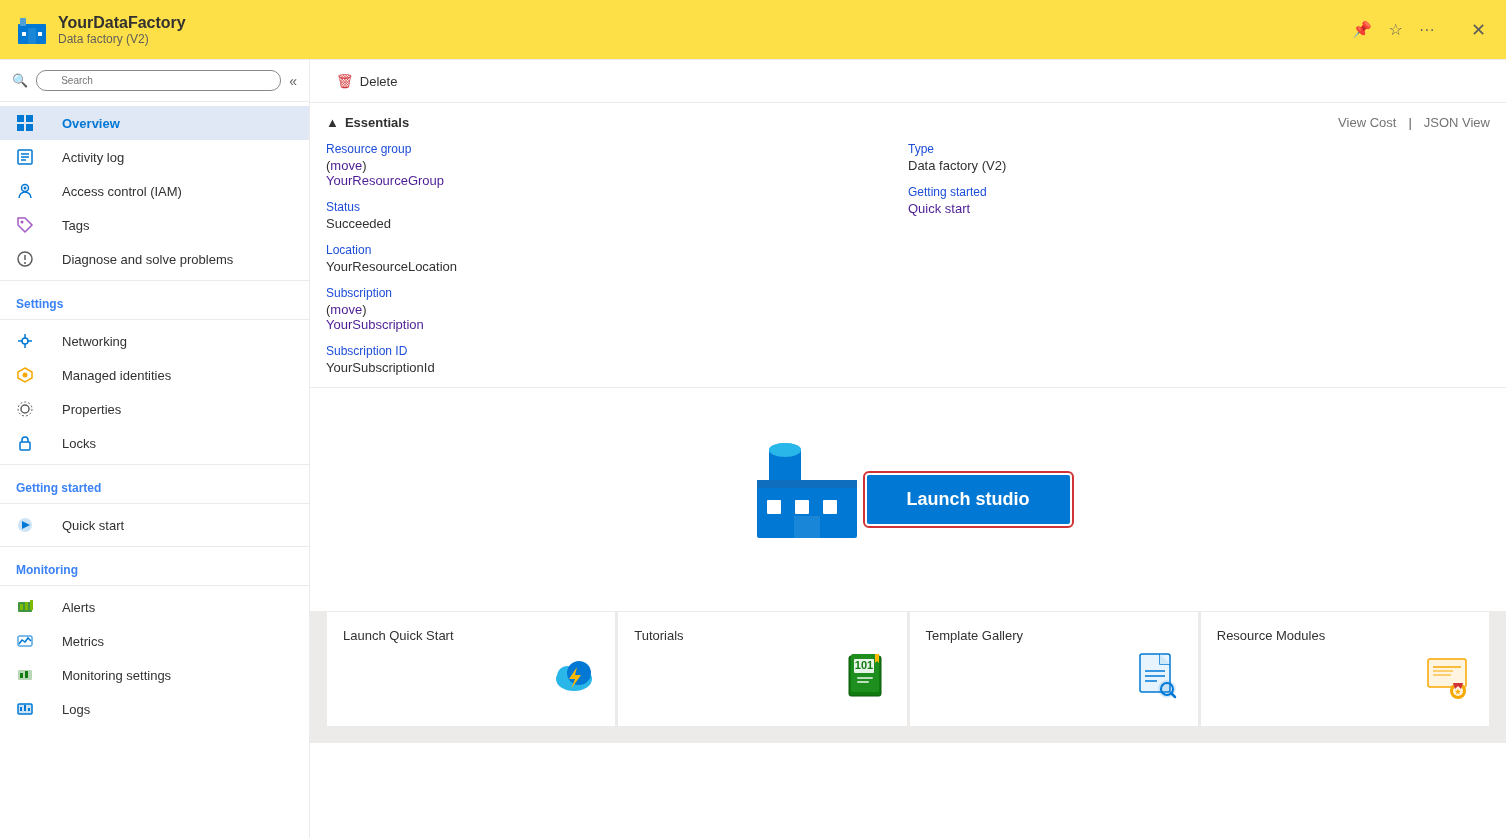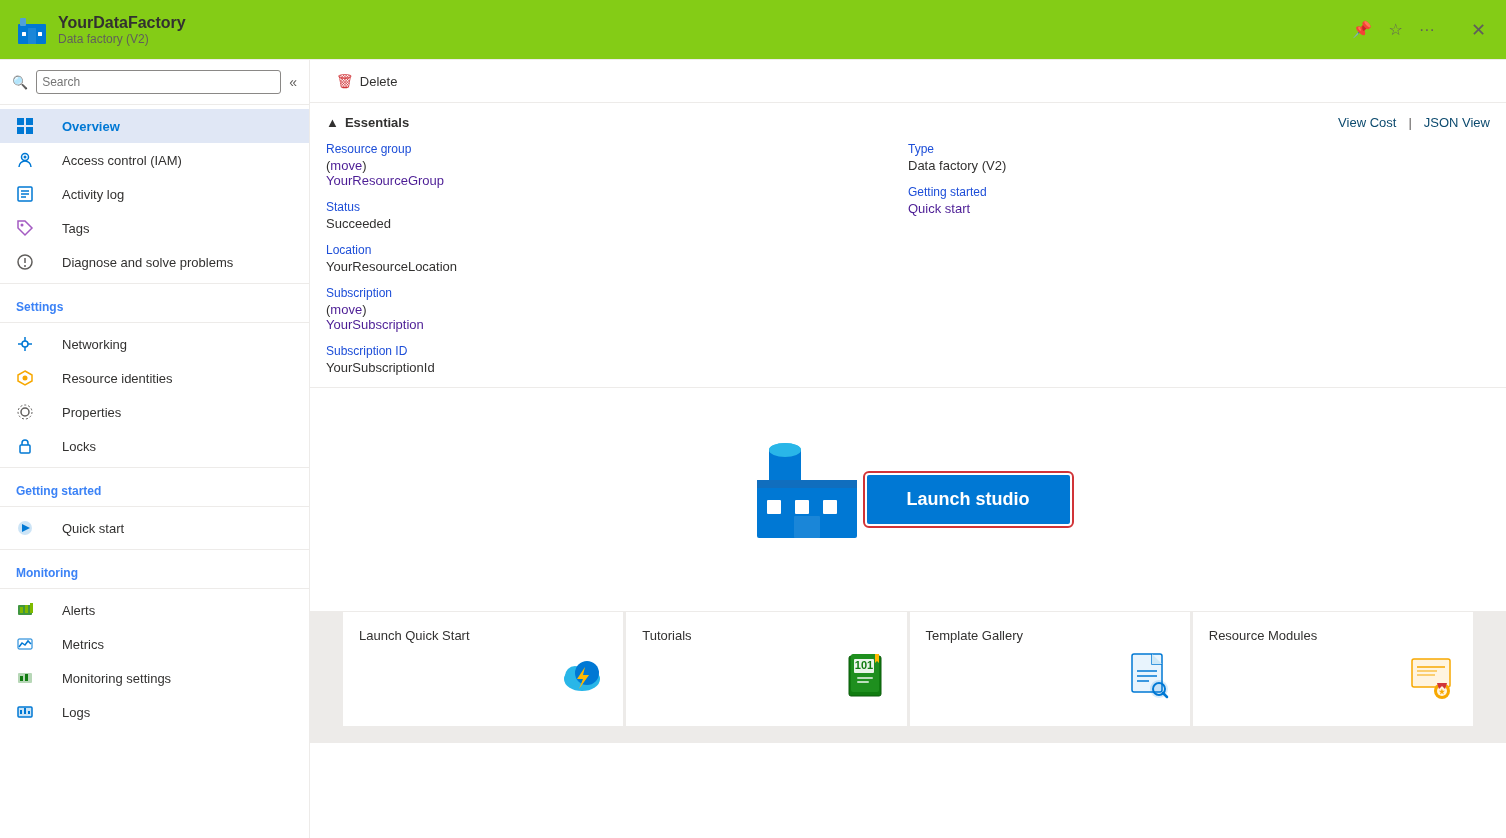--- a/index.html
+++ b/index.html
@@ -3,21 +3,21 @@
   <meta charset="utf-8">
   <style>
     * { box-sizing: border-box; margin: 0; padding: 0; }
     body { font-family: 'Segoe UI', Arial, sans-serif; font-size: 13px; background: #f3f2f1; overflow: hidden; }
 
     .app-container { width: 1506px; height: 838px; display: flex; flex-direction: column; background: #fff; }
 
     
     .title-bar {
       display: flex; align-items: center; padding: 8px 16px;
-      background: #84cc16; border-bottom: 1px solid #edebe9; height: 60px;
+      background: #fde047; border-bottom: 1px solid #edebe9; height: 60px;
     }
     .title-bar-icon { width: 32px; height: 32px; margin-right: 10px; flex-shrink: 0; }
     .title-bar-text { flex: 1; }
     .title-bar-title { font-size: 16px; font-weight: 600; color: #323130; }
     .title-bar-subtitle { font-size: 12px; color: #605e5c; }
     .title-bar-actions { display: flex; align-items: center; gap: 8px; }
     .title-icon-btn { background: none; border: none; cursor: pointer; padding: 4px; color: #605e5c; font-size: 16px; }
     .title-close-btn { background: none; border: none; cursor: pointer; padding: 4px; color: #605e5c; font-size: 18px; margin-left: 20px; }
 
     
@@ -26,22 +26,22 @@
     
     .sidebar {
       width: 310px; background: #fff; border-right: 1px solid #edebe9;
       display: flex; flex-direction: column; overflow-y: auto; flex-shrink: 0;
     }
     .sidebar-search {
       padding: 10px 12px; border-bottom: 1px solid #edebe9;
       display: flex; align-items: center; gap: 8px;
     }
     .sidebar-search input {
-      border: 1px solid #8a8886; border-radius: 3px; padding: 4px 5px;
-      font-size: 12px; width: 100%; outline: none;
+      border: 1px solid #8a8886; border-radius: 10px; padding: 4px 24px;
+      font-size: 10px; width: 100%; outline: none;
     }
     .sidebar-collapse-btn { background: none; border: none; cursor: pointer; color: #605e5c; font-size: 14px; flex-shrink: 0; }
     .sidebar-nav { padding: 4px 0; }
     .nav-item {
       display: flex; align-items: center; padding: 8px 16px; cursor: pointer;
       color: #323130; font-size: 13px; gap: 28px;
     }
     .nav-item.active { background: #e0e7f5; color: #0078d4; font-weight: 600; }
     .nav-item .nav-icon { width: 18px; height: 18px; flex-shrink: 0; display: flex; align-items: center; justify-content: center; }
     .nav-section-header { padding: 12px 16px 4px; font-size: 12px; font-weight: 600; color: #3b82f6; }
@@ -56,42 +56,42 @@
     }
     .toolbar-btn .btn-icon { font-size: 14px; color: #d13438; }
 
     
     .essentials-section { padding: 12px 16px; border-bottom: 1px solid #edebe9; }
     .essentials-header {
       display: flex; justify-content: space-between; align-items: center; margin-bottom: 12px;
     }
     .essentials-title { font-size: 13px; font-weight: 600; color: #323130; display: flex; align-items: center; gap: 6px; }
     .essentials-links { display: flex; gap: 12px; }
-    .link-btn { color: #0c4a6e; text-decoration: none; font-size: 13px; cursor: pointer; background: none; border: none; }
+    .link-btn { color: #737373; text-decoration: none; font-size: 13px; cursor: pointer; background: none; border: none; }
     .essentials-grid { display: grid; grid-template-columns: 1fr 1fr; gap: 0; }
     .essentials-col { display: flex; flex-direction: column; gap: 12px; }
     .essentials-field { }
     .field-label { font-size: 12px; color: #1d4ed8; margin-bottom: 2px; }
     .field-value { font-size: 13px; color: #323130; }
     .inline-link { color: #4c1d95; text-decoration: none; cursor: pointer; }
 
     
     .studio-section {
       display: flex; flex-direction: row; align-items: center; justify-content: center;
       padding: 40px 20px;
     }
     .studio-icon-container { margin-bottom: 20px; }
     .launch-studio-btn {
       background: #0078d4; color: #fff; border: none; padding: 14px 40px;
       font-size: 18px; font-weight: 600; cursor: pointer; border-radius: 2px;
       outline: 2px solid #d13438; outline-offset: 2px;
     }
 
     
-    .cards-section { display: flex; gap: 1px; padding: 0 32px 16px; background: #edebe9; }
+    .cards-section { display: flex; gap: 1px; padding: 0 16px 16px; background: #edebe9; }
     .quick-card {
       flex: 1; background: #fff; padding: 16px; cursor: pointer;
       display: flex; flex-direction: column; min-height: 100px;
       border: 1px solid #edebe9;
     }
     .card-title { font-size: 13px; color: #323130; font-weight: 400; margin-bottom: 8px; }
     .card-icon-area { display: flex; justify-content: flex-end; align-items: flex-end; flex: 1; }
     .card-icon { font-size: 36px; }
 
     
@@ -149,37 +149,37 @@
                 <rect x="10" y="1" width="7" height="7" fill="#0078d4"></rect>
                 <rect x="1" y="10" width="7" height="7" fill="#0078d4"></rect>
                 <rect x="10" y="10" width="7" height="7" fill="#0078d4"></rect>
               </svg>
           </span>
           <span>Overview</span>
         </div>
         <div class="nav-item">
           <span class="nav-icon">
             <svg width="18" height="18" viewBox="0 0 18 18">
-                <circle cx="9" cy="6" r="3.5" fill="none" stroke="#0078d4" stroke-width="1.5"></circle>
-                <circle cx="9" cy="6" r="1.5" fill="#0078d4"></circle>
-                <path d="M3 16c0-3.3 2.7-6 6-6s6 2.7 6 6" fill="none" stroke="#0078d4" stroke-width="1.5"></path>
-              </svg>
-          </span>
-          <span>Access control (IAM)</span>
-        </div>
-        <div class="nav-item">
-          <span class="nav-icon">
-            <svg width="18" height="18" viewBox="0 0 18 18">
                 <rect x="2" y="2" width="14" height="14" rx="1" fill="none" stroke="#0078d4" stroke-width="1.5"></rect>
                 <line x1="5" y1="6" x2="13" y2="6" stroke="#0078d4" stroke-width="1.5"></line>
                 <line x1="5" y1="9" x2="13" y2="9" stroke="#0078d4" stroke-width="1.5"></line>
                 <line x1="5" y1="12" x2="10" y2="12" stroke="#0078d4" stroke-width="1.5"></line>
               </svg>
           </span>
           <span>Activity log</span>
+        </div>
+        <div class="nav-item">
+          <span class="nav-icon">
+            <svg width="18" height="18" viewBox="0 0 18 18">
+                <circle cx="9" cy="6" r="3.5" fill="none" stroke="#0078d4" stroke-width="1.5"></circle>
+                <circle cx="9" cy="6" r="1.5" fill="#0078d4"></circle>
+                <path d="M3 16c0-3.3 2.7-6 6-6s6 2.7 6 6" fill="none" stroke="#0078d4" stroke-width="1.5"></path>
+              </svg>
+          </span>
+          <span>Access control (IAM)</span>
         </div>
         <div class="nav-item">
           <span class="nav-icon">
             <svg width="18" height="18" viewBox="0 0 18 18">
                 <path d="M2 2h7l7 7-7 7-7-7V2z" fill="none" stroke="#a45bc2" stroke-width="1.5"></path>
                 <circle cx="6" cy="6" r="1.5" fill="#a45bc2"></circle>
               </svg>
           </span>
           <span>Tags</span>
         </div>
@@ -210,21 +210,21 @@
           </span>
           <span>Networking</span>
         </div>
         <div class="nav-item">
           <span class="nav-icon">
             <svg width="18" height="18" viewBox="0 0 18 18">
                 <polygon points="9,2 16,6 16,12 9,16 2,12 2,6" fill="none" stroke="#f7a800" stroke-width="1.5"></polygon>
                 <circle cx="9" cy="9" r="2.5" fill="#f7a800"></circle>
               </svg>
           </span>
-          <span>Resource identities</span>
+          <span>Managed identities</span>
         </div>
         <div class="nav-item">
           <span class="nav-icon">
             <svg width="18" height="18" viewBox="0 0 18 18">
                 <circle cx="9" cy="9" r="4" fill="none" stroke="#605e5c" stroke-width="1.5"></circle>
                 <circle cx="9" cy="9" r="7" fill="none" stroke="#605e5c" stroke-width="1" stroke-dasharray="2 2"></circle>
               </svg>
           </span>
           <span>Properties</span>
         </div>

